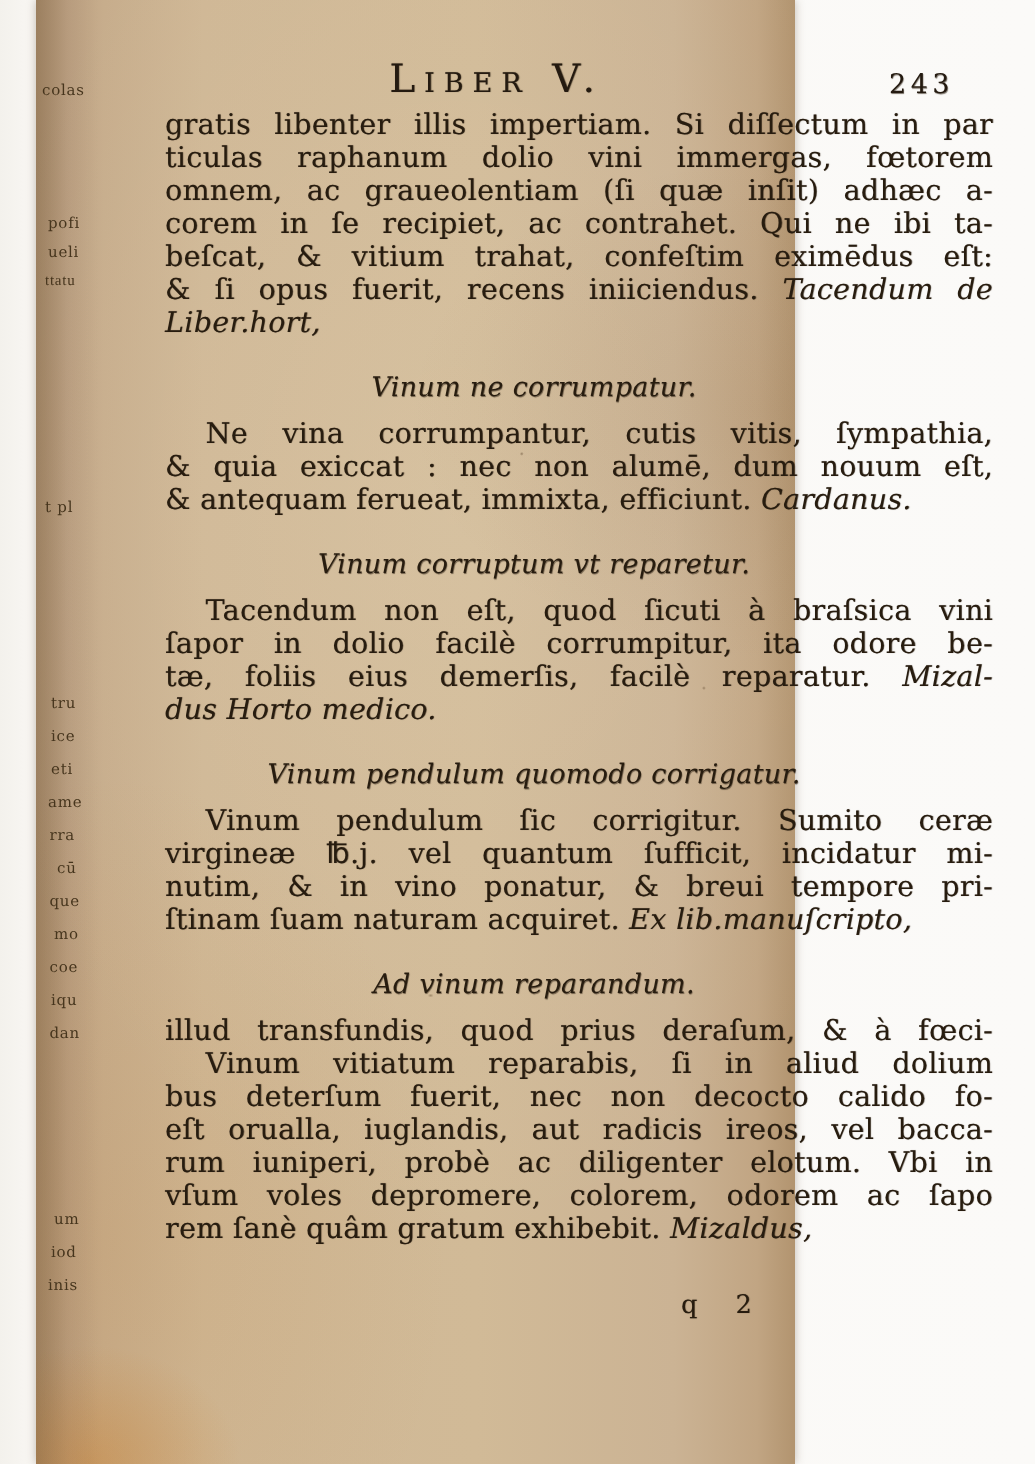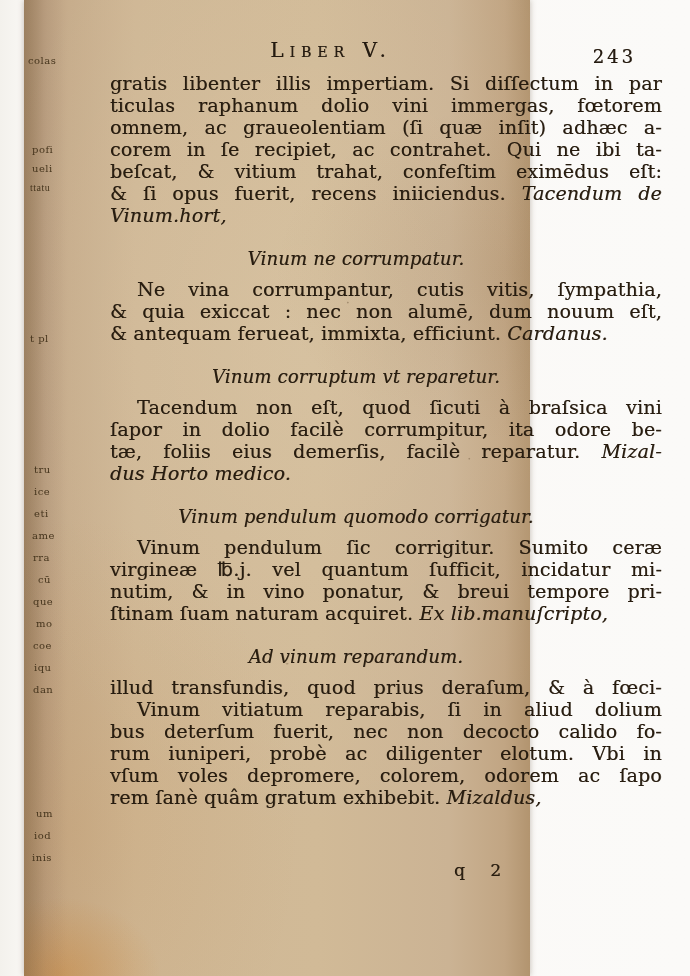--- a/index.html
+++ b/index.html
@@ -27,21 +27,21 @@
   }
   
   .gutter{position:absolute;left:0;top:0;width:42px;height:100%;
     background:linear-gradient(90deg,rgba(120,95,65,.28),rgba(120,95,65,.08) 55%,transparent);
     pointer-events:none;}
   .frag{position:absolute;font-size:10px;color:#46351d;letter-spacing:.5px;
     filter:blur(.3px);font-family:"DejaVu Serif",serif;}
   
   .header{position:absolute;top:38px;left:86px;width:552px;height:28px;color:#241a10;}
   .title{display:block;text-align:center;padding-right:110px;
-    font-variant:small-caps;letter-spacing:6px;font-size:20px;
+    font-variant:small-caps;letter-spacing:6px;font-size:26px;
     text-shadow:.4px .4px .6px rgba(40,28,14,.6);}
   .pagenum{position:absolute;right:26px;top:8px;font-size:18px;letter-spacing:3px;
     text-shadow:.4px .4px .6px rgba(40,28,14,.6);}
   
   .body{position:absolute;left:86px;top:72px;width:552px;color:#271c0f;font-size:19px;
     text-shadow:.4px .4px .5px rgba(40,28,14,.55);letter-spacing:.2px;}
   .line{height:22px;line-height:22px;}
   .line.j{text-align:justify;text-align-last:justify;}
   .line.ind{text-indent:27px;}
   .heading{height:22px;line-height:22px;margin:22px 0 8px 0;text-align:center;
@@ -85,21 +85,21 @@
   </div>
 
   <div class="body">
       <div class="para">
         <div class="line j"><span>gratis libenter illis impertiam. Si diſſectum in par</span></div>
         <div class="line j"><span>ticulas raphanum dolio vini immergas, fœtorem</span></div>
         <div class="line j"><span>omnem, ac graueolentiam (ſi quæ inſit) adhæc a-</span></div>
         <div class="line j"><span>corem in ſe recipiet, ac contrahet. Qui ne ibi ta-</span></div>
         <div class="line j"><span>beſcat, &amp; vitium trahat, confeſtim eximēdus eſt:</span></div>
         <div class="line j"><span>&amp; ſi opus fuerit, recens iniiciendus. </span><span class="it">Tacendum de</span></div>
-        <div class="line"><span class="it">Vinum.hort,</span></div>
+        <div class="line"><span class="it">Liber.hort,</span></div>
       </div>
       <div class="heading">Vinum ne corrumpatur.</div>
       <div class="para">
         <div class="line j ind"><span>Ne vina corrumpantur, cutis vitis, ſympathia,</span></div>
         <div class="line j"><span>&amp; quia exiccat : nec non alumē, dum nouum eſt,</span></div>
         <div class="line"><span>&amp; antequam ferueat, immixta, efficiunt. </span><span class="it">Cardanus.</span></div>
       </div>
       <div class="heading">Vinum corruptum vt reparetur.</div>
       <div class="para">
         <div class="line j ind"><span>Tacendum non eſt, quod ſicuti à braſsica vini</span></div>
@@ -112,20 +112,21 @@
         <div class="line j ind"><span>Vinum pendulum ſic corrigitur. Sumito ceræ</span></div>
         <div class="line j"><span>virgineæ ℔.j. vel quantum ſufficit, incidatur mi-</span></div>
         <div class="line j"><span>nutim, &amp; in vino ponatur, &amp; breui tempore pri-</span></div>
         <div class="line"><span>ſtinam ſuam naturam acquiret. </span><span class="it">Ex lib.manuſcripto,</span></div>
       </div>
       <div class="heading">Ad vinum reparandum.</div>
       <div class="para">
         <div class="line j"><span>illud transfundis, quod prius deraſum, &amp; à fœci-</span></div>
         <div class="line j ind"><span>Vinum vitiatum reparabis, ſi in aliud dolium</span></div>
         <div class="line j"><span>bus deterſum fuerit, nec non decocto calido fo-</span></div>
+        <div class="line j"><span>eſt orualla, iuglandis, aut radicis ireos, vel bacca-</span></div>
         <div class="line j"><span>rum iuniperi, probè ac diligenter elotum. Vbi in</span></div>
         <div class="line j"><span>vſum voles depromere, colorem, odorem ac ſapo</span></div>
         <div class="line"><span>rem ſanè quâm gratum exhibebit. </span><span class="it">Mizaldus,</span></div>
       </div>
     </div>
 
   <div class="sig">q 2</div>
 </div>
 
 </body></html>

